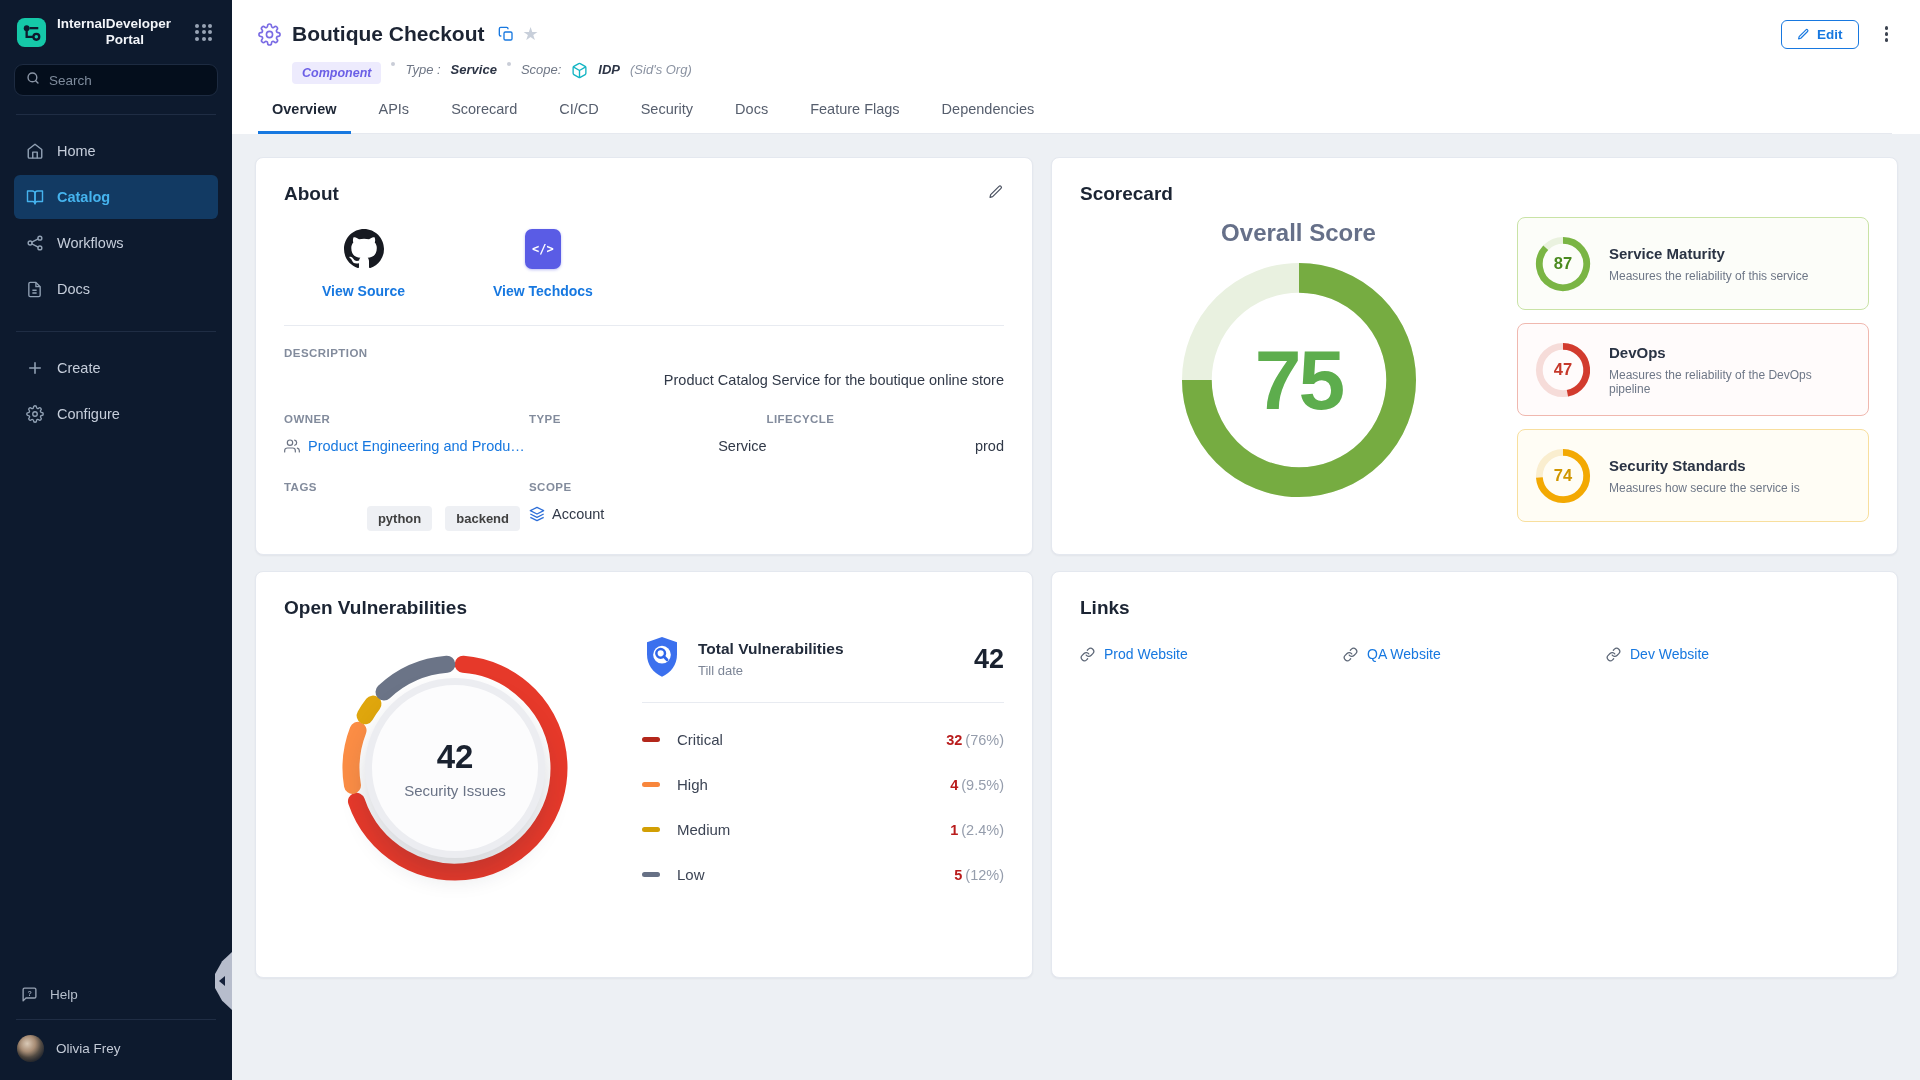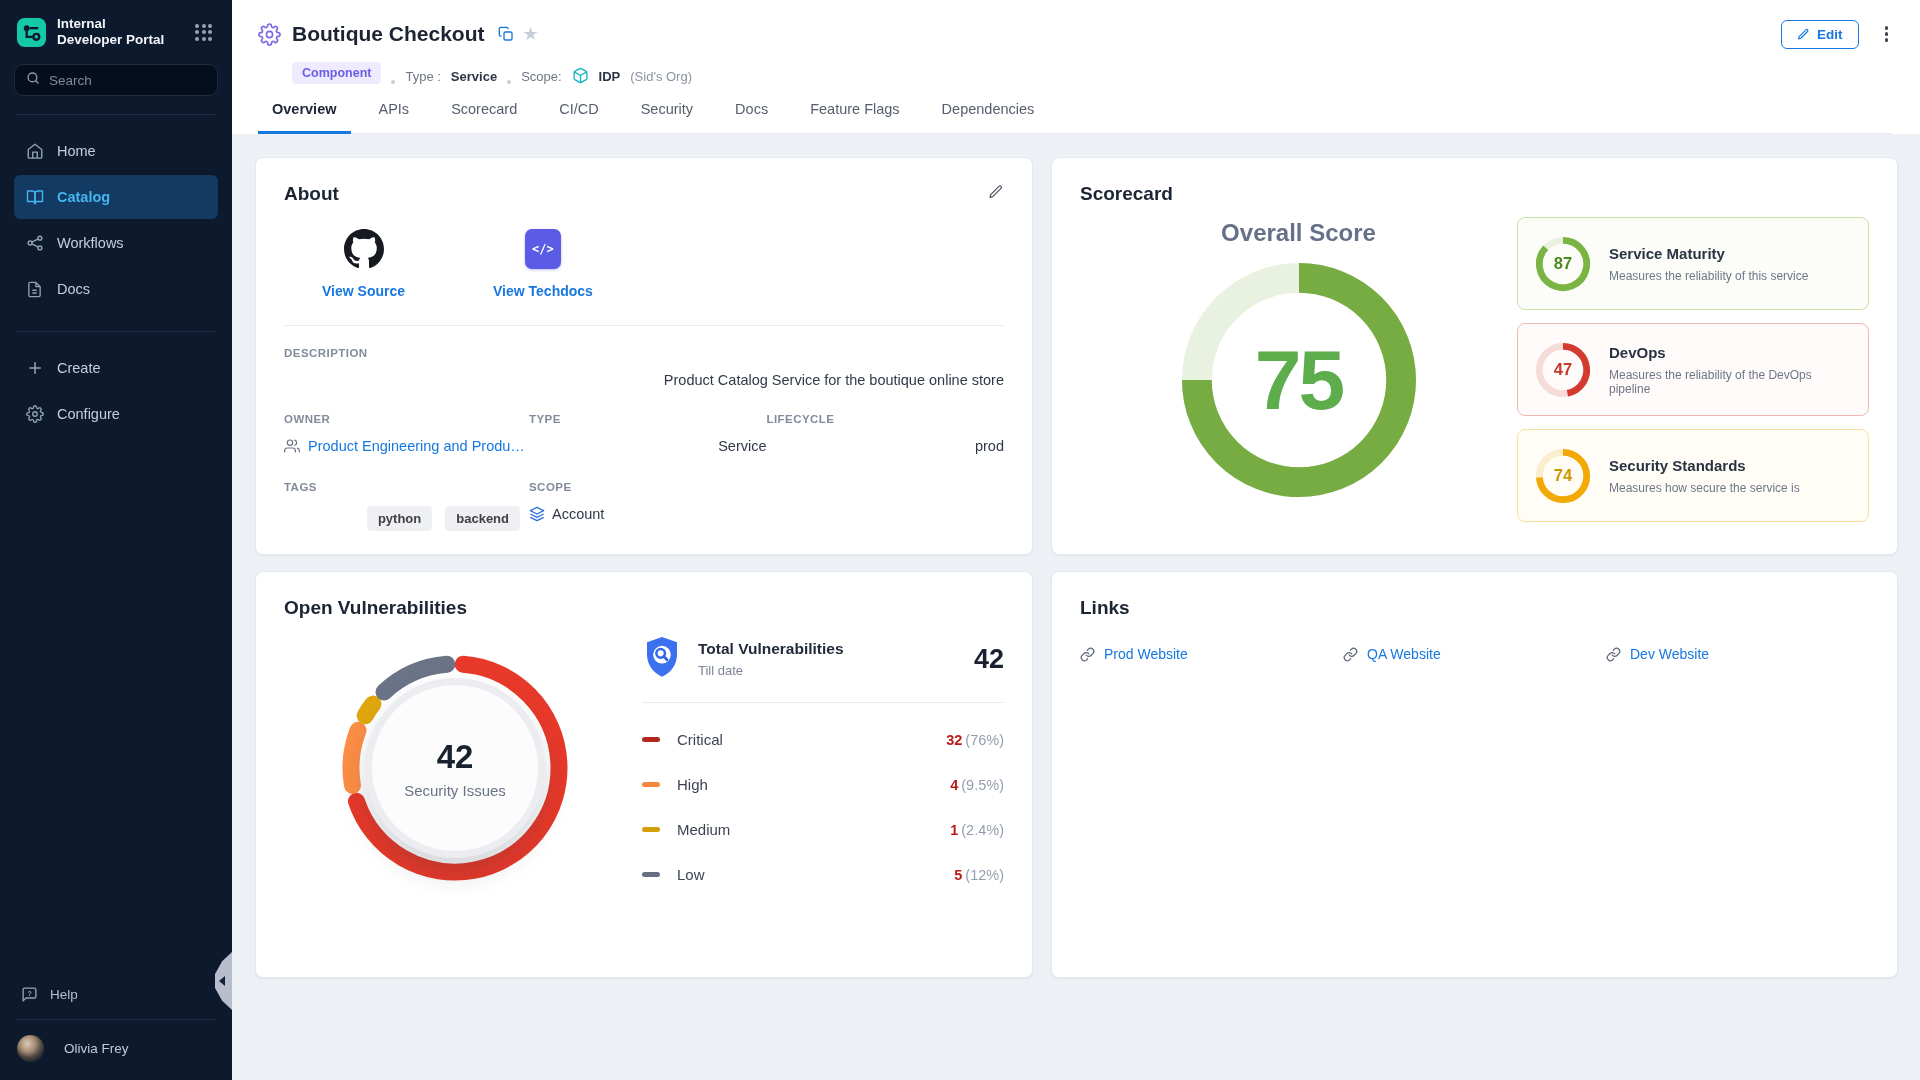--- a/index.html
+++ b/index.html
@@ -4,55 +4,55 @@
 <style>
   * { box-sizing: border-box; margin: 0; padding: 0; }
   html,body { width:1920px; height:1080px; overflow:hidden; }
   body { display:flex; font-family:"Liberation Sans","DejaVu Sans",sans-serif; background:#edf0f4; color:#1c2433; }
   button { font-family:inherit; }
 
   
   .sidebar { position:relative; flex:none; width:232px; background:#0d1a2e; display:flex; flex-direction:column; padding:16px 14px 18px; }
   .logo-row { display:flex; align-items:center; gap:10px; padding:0 2px; }
   .logo-mark { width:31px; height:31px; flex:none; }
-  .logo-text { display:flex; flex-direction:column; font-size:13.5px; font-weight:700; color:#f2f5f9; line-height:1.2; }
+  .logo-text { display:flex; font-size:13.5px; font-weight:700; color:#f2f5f9; line-height:1.2; }
   .apps-btn { margin-left:auto; background:none; border:none; cursor:pointer; display:grid; grid-template-columns:repeat(3,4px); gap:2.5px; padding:4px; }
   .apps-btn i { width:4px; height:4px; border-radius:50%; background:#98a3b4; }
   .search-box { margin-top:16px; display:flex; align-items:center; gap:9px; background:#040e1c; border:1px solid #1d2b41; border-radius:9px; height:32px; padding:0 11px; }
   .search-box svg { flex:none; color:#8b96a6; }
   .search-box input { flex:1; min-width:0; background:transparent; border:none; outline:none; color:#e3e8ee; font-size:13.5px; font-family:inherit; }
   .search-box input::placeholder { color:#7e8b9c; }
   .side-divider { height:1px; background:#1f2d44; margin:18px 2px 14px; }
   .nav-item { display:flex; align-items:center; gap:13px; height:44px; border-radius:6px; padding:0 11px; color:#c6cedb; font-size:14.5px; cursor:pointer; margin-bottom:2px; }
   .nav-item .nicon { width:19px; height:19px; color:#91a1b4; display:flex; align-items:center; justify-content:center; }
   .nav-item.active { background:#123a63; color:#45b3ee; font-weight:600; }
   .nav-item.active .nicon { color:#45b3ee; }
   .side-bottom { margin-top:auto; }
   .help-row { display:flex; align-items:center; gap:12px; color:#b6bfcc; font-size:13.5px; padding:0 7px; cursor:pointer; }
   .help-row svg { color:#97a2b3; }
   .bottom-divider { height:1px; background:#1f2d44; margin:16px 2px 0; }
-  .user-row { display:flex; align-items:center; gap:20px; margin-top:15px; padding:0 3px; color:#c3cad6; font-size:13.5px; cursor:pointer; }
+  .user-row { display:flex; align-items:center; gap:12px; margin-top:15px; padding:0 3px; color:#c3cad6; font-size:13.5px; cursor:pointer; }
   .avatar { width:27px; height:27px; border-radius:50%; flex:none; background:radial-gradient(circle at 38% 32%, #d9c9b6 0%, #a98e76 32%, #5a5148 55%, #2e3440 80%, #232a36 100%); box-shadow:inset 0 -3px 5px rgba(0,0,0,.35); }
   .collapse-handle { position:absolute; right:0; top:952px; width:17px; height:58px; background:#b7bdcc; clip-path:polygon(100% 0,100% 100%,42% 84%,0 62%,0 38%,42% 16%); display:flex; align-items:center; cursor:pointer; }
   .collapse-handle .tri { width:0; height:0; border-top:5px solid transparent; border-bottom:5px solid transparent; border-right:6px solid #15213a; margin-left:4px; }
 
   
   main { flex:1; min-width:0; display:flex; flex-direction:column; background:#edf0f4; }
   .page-head { background:#fff; padding:18px 28px 0 26px; }
   .title-row { display:flex; align-items:center; height:32px; }
   .gear-ic { width:23px; height:23px; color:#7a6be4; margin-right:11px; flex:none; }
   .page-title { font-size:21px; font-weight:700; color:#1c2433; }
   .icon-btn { background:none; border:none; cursor:pointer; display:flex; align-items:center; }
   .copy-btn { margin-left:13px; color:#1778e0; }
   .star-btn { margin-left:9px; color:#c8cfda; font-size:18px; line-height:1; }
   .spacer { flex:1; }
   .edit-btn { display:flex; align-items:center; gap:7px; color:#1778e0; border:1px solid #1778e0; background:#fff; border-radius:6px; padding:6px 15px; font-size:13.5px; font-weight:700; cursor:pointer; }
   .kebab-btn { margin-left:22px; background:none; border:none; cursor:pointer; display:flex; flex-direction:column; gap:2.8px; padding:4px; }
   .kebab-btn i { width:3.4px; height:3.4px; border-radius:50%; background:#3c4350; }
-  .crumb-row { display:flex; align-items:flex-end; gap:10px; margin:12px 0 0 34px; font-size:13px; }
+  .crumb-row { display:flex; align-items:flex-start; gap:10px; margin:12px 0 0 34px; font-size:13px;font-style:italic; }
   .badge { background:#edebfd; color:#6b5fe6; font-size:12.5px; font-weight:600; padding:4px 10px; border-radius:4px; }
   .cdot { width:4px; height:4px; border-radius:50%; background:#c9cdd7; flex:none; }
   .c-label { color:#6e7685; }
   .c-value { color:#2c3445; font-weight:600; }
   .cube-ic { width:17px; height:17px; color:#14b5c4; }
   .c-org { color:#8b93a2; }
   .tabs { display:flex; gap:14px; margin-top:17px; border-bottom:1px solid #e6e9ef; }
   .tab { padding:0 14px 14px; font-size:14.5px; color:#565e6d; cursor:pointer; border-bottom:3px solid transparent; margin-bottom:-1px; background:none; border-top:none; border-left:none; border-right:none; }
   .tab.active { color:#1e2736; font-weight:700; border-bottom:3px solid #1778e0; }
 

